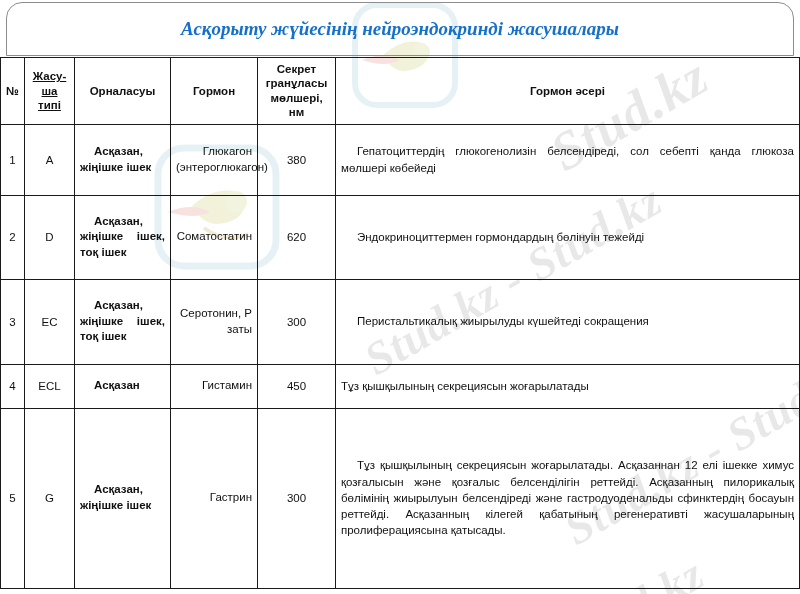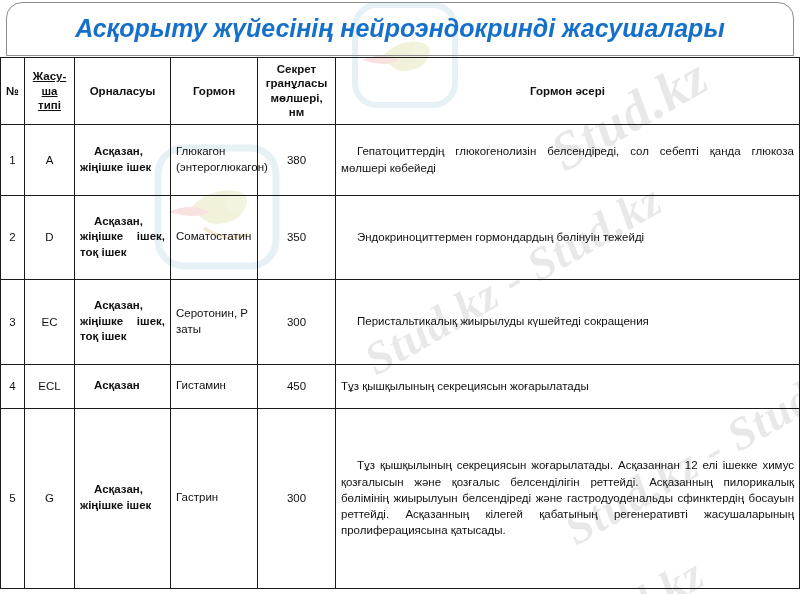--- a/index.html
+++ b/index.html
@@ -57,22 +57,22 @@
     box-sizing: border-box;
     border: 1px solid #8d8d8d;
     border-radius: 16px 16px 0 0;
     background: transparent;
     z-index: 2;
     display: flex;
     align-items: center;
     justify-content: center;
   }
   #title-text {
-    font-family: Liberation Sans, sans-serif;
-    font-size: 25px;
+    font-family: Liberation Serif, serif;
+    font-size: 19px;
     font-weight: bold;
     font-style: italic;
     color: #1670c9;
     text-align: left;
     line-height: 1.1;
     white-space: nowrap;
   }
 
   
   #cells-table {
@@ -106,21 +106,21 @@
   th.h-num { width: 24px; }
   th.h-type { width: 50px; text-decoration: underline; }
   th.h-loc { width: 96px; }
   th.h-hormone { width: 87px; }
   th.h-gran { width: 78px; }
   th.h-effect { width: auto; }
 
   td.c-num     { text-align: center; width: 24px; }
   td.c-type    { text-align: center; width: 50px; }
   td.c-loc     { text-align: justify; text-align-last: left; width: 93px; text-indent: 14px; line-height: 1.35; font-weight: bold; }
-  td.c-hormone { text-align: left; width: 87px; line-height: 1.35; }
+  td.c-hormone { text-align: right; width: 87px; line-height: 1.35; }
   td.c-gran    { text-align: center; width: 65px; }
   td.c-effect  { text-align: justify; text-align-last: left; line-height: 1.42; text-indent: 16px; padding-left: 7px; padding-right: 6px; }
 
   tr.r-1 td { height: 71px; }
   tr.r-2 td { height: 84px; }
   tr.r-3 td { height: 85px; }
   tr.r-4 td { height: 44px; }
   tr.r-5 td { height: 180px; }
   tr.r-4 td.c-effect { text-indent: 0; text-align: left; text-align-last: left; }
 </style>
@@ -170,21 +170,21 @@
       <td class="c-loc">Асқазан, жіңішке ішек</td>
       <td class="c-hormone">Глюкагон (энтероглюкагон)</td>
       <td class="c-gran">380</td>
       <td class="c-effect">Гепатоциттердің глюкогенолизін белсендіреді, сол себепті қанда глюкоза мөлшері көбейеді</td>
     </tr>
     <tr class="r-2">
       <td class="c-num">2</td>
       <td class="c-type">D</td>
       <td class="c-loc">Асқазан, жіңішке ішек, тоқ ішек</td>
       <td class="c-hormone">Соматостатин</td>
-      <td class="c-gran">350</td>
+      <td class="c-gran">620</td>
       <td class="c-effect">Эндокриноциттермен гормондардың бөлінуін тежейді</td>
     </tr>
     <tr class="r-3">
       <td class="c-num">3</td>
       <td class="c-type">EC</td>
       <td class="c-loc">Асқазан, жіңішке ішек, тоқ ішек</td>
       <td class="c-hormone">Серотонин, Р заты</td>
       <td class="c-gran">300</td>
       <td class="c-effect">Перистальтикалық жиырылуды күшейтеді сокращения</td>
     </tr>

